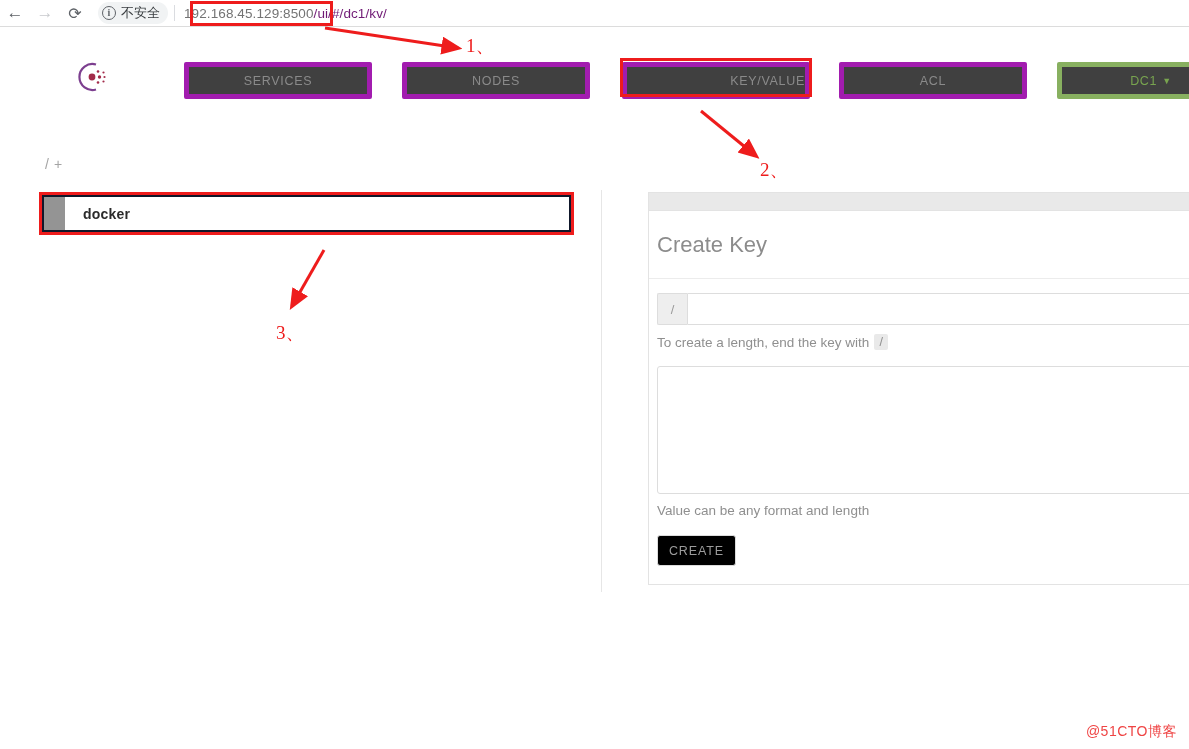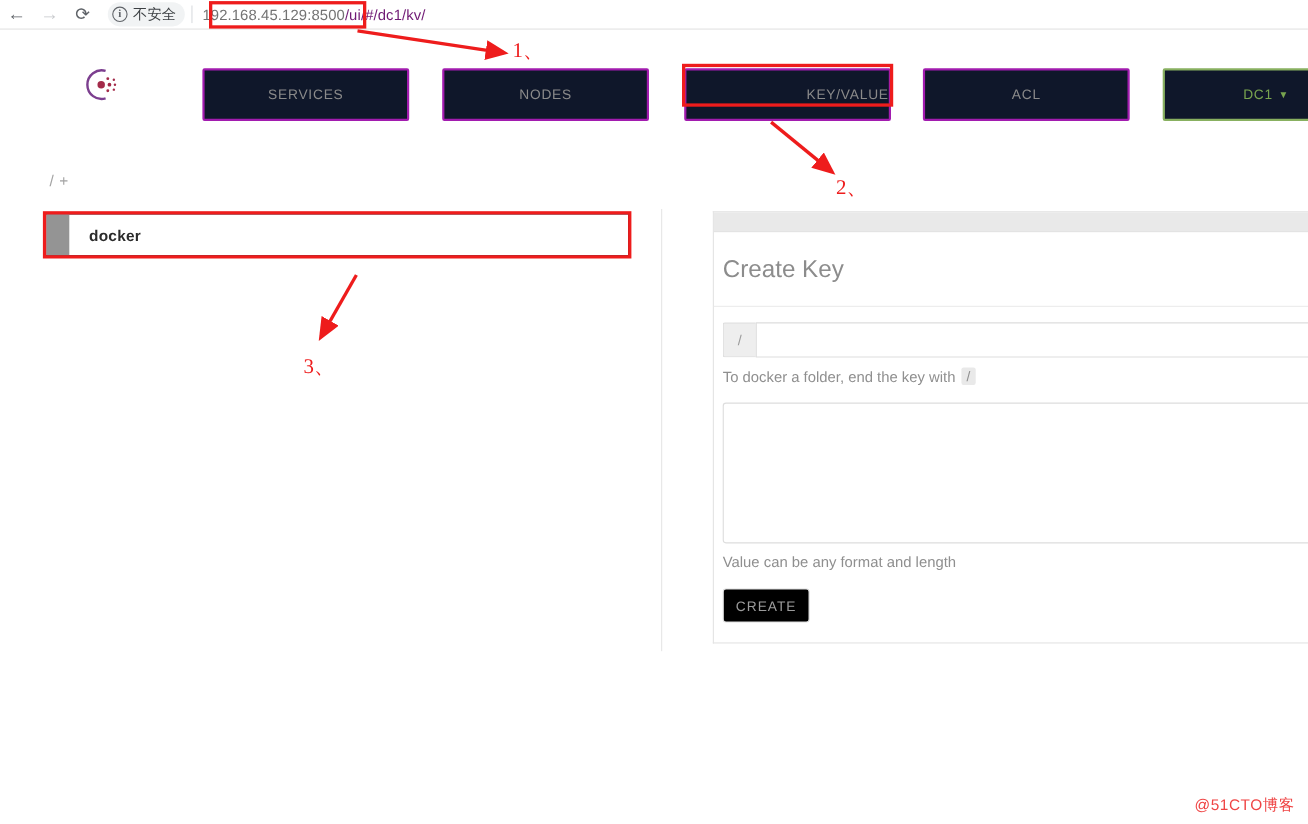--- a/index.html
+++ b/index.html
@@ -81,24 +81,24 @@
     align-items: center;
   }
   #consul-logo {
     position: absolute;
     left: 72px; top: 57px;
     width: 40px; height: 40px;
   }
   .nav-tab {
     position: absolute;
     top: 62px;
-    height: 48px;
-    border: 2px solid #a21caf;
+    height: 37px;
+    border: 5px solid #a21caf;
     border-radius: 2px;
-    background: #0f172a;
+    background: #404040;
     display: flex;
     align-items: center;
     justify-content: center;
     font-size: 12.5px;
     letter-spacing: 0.7px;
     color: #8a8a8a;
     cursor: pointer;
   }
   #tab-services  { left: 184px; width: 188px; }
   #tab-nodes     { left: 402px; width: 188px; }
@@ -125,21 +125,21 @@
   #breadcrumb .plus { margin-left: 4px; }
 
   #kv-list {
     position: absolute;
     left: 41px; top: 194px;
     width: 531px;
   }
   #kv-row-docker {
     position: relative;
     height: 39px;
-    border: 1px solid #0f172a;
+    border: 3px solid #0f172a;
     background: #fff;
     display: flex;
     align-items: center;
     cursor: pointer;
   }
   #kv-row-bar {
     width: 21px;
     height: 100%;
     background: #949494;
   }
@@ -355,21 +355,21 @@
   <div id="panel-header-strip"></div>
   <div id="panel-title">Create Key</div>
   <div id="panel-body">
 
     <div id="key-input-group">
       <div id="key-prefix">/</div>
       <input id="key-input" type="text" placeholder="" style="">
     </div>
 
     <div class="help-text">
-      <span>To docker a folder, end the key with</span>
+      <span>To create a length, end the key with</span>
       <span class="inline-code">/</span>
     </div>
 
     <textarea id="value-textarea" placeholder="" style=""></textarea>
 
     <div class="help-text">Value can be any format and length</div>
 
     <button id="create-button">CREATE</button>
   </div>
 </div>

